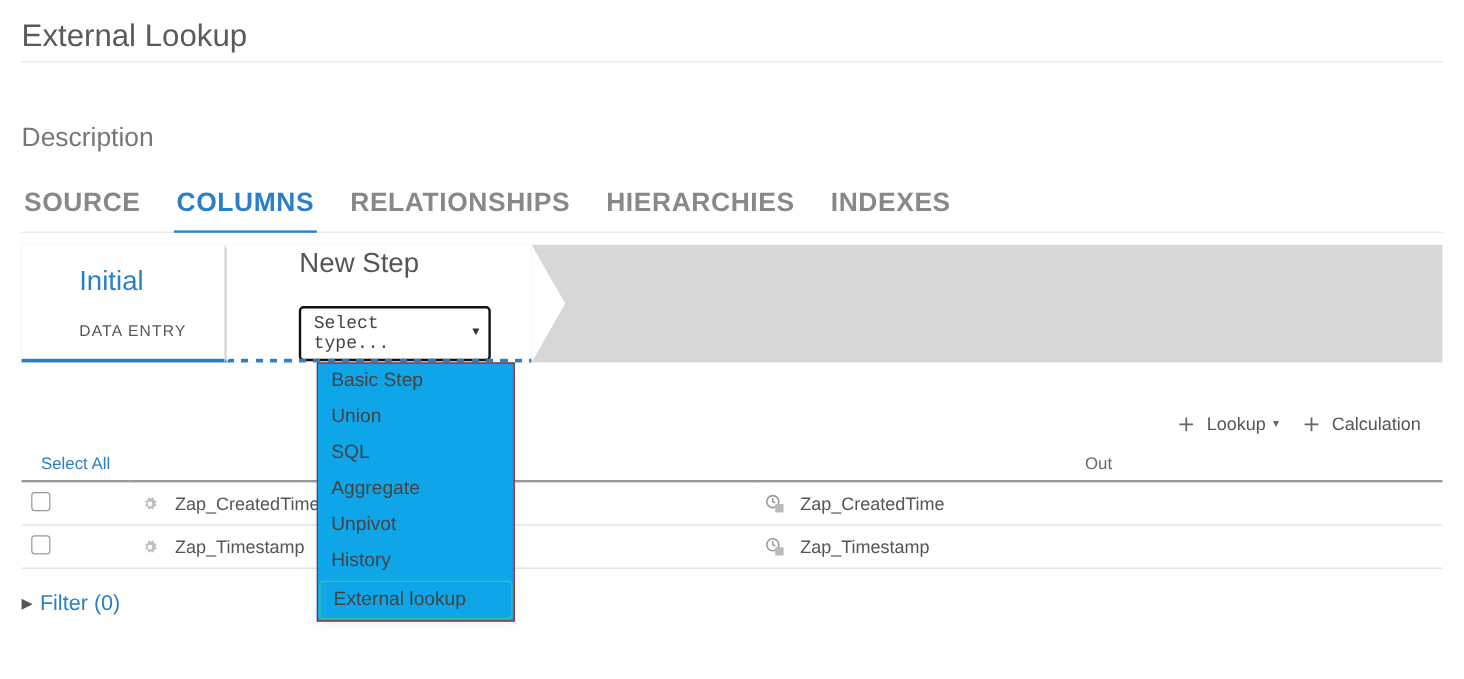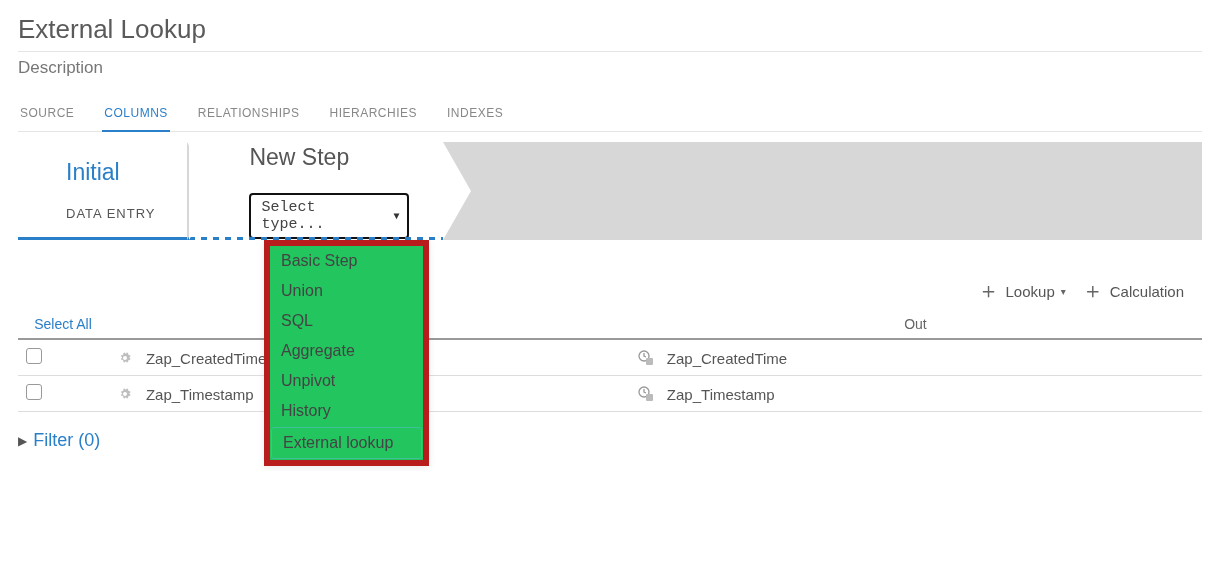--- a/index.html
+++ b/index.html
@@ -1,22 +1,22 @@
 <!DOCTYPE html>
 <html><head>
 <meta charset="utf-8">
 <style>
   * { box-sizing: border-box; margin: 0; padding: 0; }
   body { font-family: "Segoe UI", Arial, sans-serif; font-size: 14px; color: #444; background: #fff; width: 1220px; }
   .page { padding: 14px 18px 20px 18px; }
   .title { font-size: 26px; font-weight: 300; color: #5a5a5a; margin-bottom: 6px; }
   .subtitle-row { border-top: 1px solid #e5e5e5; padding-top: 6px; margin-bottom: 22px; }
-  .subtitle { font-size: 17px; color: #777; }
+  .subtitle { font-size: 22px; color: #777; margin-top: 44px; }
   .tabs { display: flex; gap: 26px; border-bottom: 1px solid #e5e5e5; margin-bottom: 10px; }
-  .tab { font-size: 12px; font-weight: 400; letter-spacing: .5px; color: #888; padding: 6px 2px 10px; cursor: pointer; text-transform: uppercase; text-align: right; }
+  .tab { font-size: 22px; font-weight: 700; letter-spacing: .5px; color: #888; padding: 6px 2px 10px; cursor: pointer; text-transform: uppercase; text-align: right; }
   .tab.active { color: #2a7fc9; border-bottom: 2px solid #2a7fc9; margin-bottom: -1px; }
 
   .steps-bar { background: #d7d7d7; height: 98px; position: relative; display: flex; align-items: stretch; overflow: visible; }
   .step { background: #fff; position: relative; height: 100%; display: flex; flex-direction: column; justify-content: center; padding: 0 34px 0 48px; gap: 16px; }
   .step::after {
     content: ""; position: absolute; right: -28px; top: 0; width: 0; height: 0;
     border-top: 49px solid transparent; border-bottom: 49px solid transparent;
     border-left: 28px solid #fff; z-index: 2;
   }
   .step + .step::before {
@@ -29,21 +29,21 @@
   .step.partial-underline::marker { display:none; }
   .partial-dashes { position: absolute; left: 0; right: 0; bottom: 0; height: 3px;
     background: repeating-linear-gradient(90deg,#2a7fc9 0 6px, transparent 6px 12px); }
   .step-title { font-size: 23px; font-weight: 300; color: #2a7fc9; }
   .step-title.dark { color: #555; }
   .step-sub { font-size: 13px; letter-spacing: 1px; color: #555; margin-top: 4px; }
 
   .type-select { border: 2px solid #111; border-radius: 4px; padding: 4px 26px 4px 10px; font-size: 15px; color: #444; background: #fff; position: relative; width: 160px; cursor: pointer; margin-top: 6px; font-family: Liberation Mono, monospace; }
   .type-select .caret { position: absolute; right: 8px; top: 50%; transform: translateY(-50%); font-size: 10px; color: #333; }
 
-  .dropdown { position: absolute; left: 246px; top: 98px; width: 165px; background: #22c55e; border: 6px solid #b91c1c; box-shadow: 0 2px 8px rgba(0,0,0,.08); z-index: 50; }
+  .dropdown { position: absolute; left: 246px; top: 98px; width: 165px; background: #0ea5e9; border: 1px solid #b91c1c; box-shadow: 0 2px 8px rgba(0,0,0,.08); z-index: 50; }
   .dropdown-item { padding: 6px 11px; font-size: 16px; color: #444; cursor: pointer; }
   .dropdown-item.highlight { border: 1.5px solid #3fbf9a; border-radius: 3px; margin: 1px; }
 
   .toolbar-row { display: flex; justify-content: flex-end; gap: 16px; padding: 40px 18px 8px 0; align-items: center; }
   .tool-btn { display: flex; align-items: center; gap: 6px; color: #555; font-size: 15px; cursor: pointer; }
   .plus { font-size: 22px; font-weight: 300; line-height: 1; color: #666; }
   .chev-down { font-size: 10px; color: #666; }
 
   .table { width: 100%; border-collapse: collapse; }
   .table th { text-align: center; font-weight: 400; color: #2a7fc9; font-size: 14px; padding: 6px 8px; border-bottom: 2px solid #999; }

